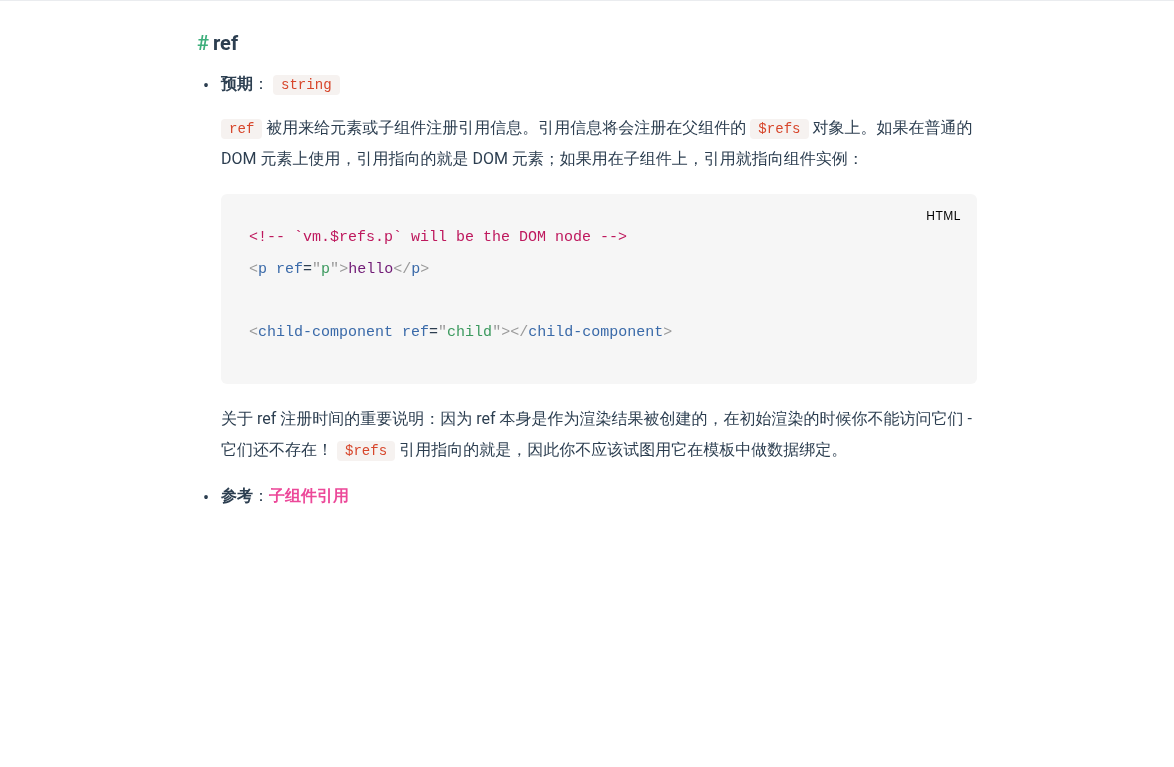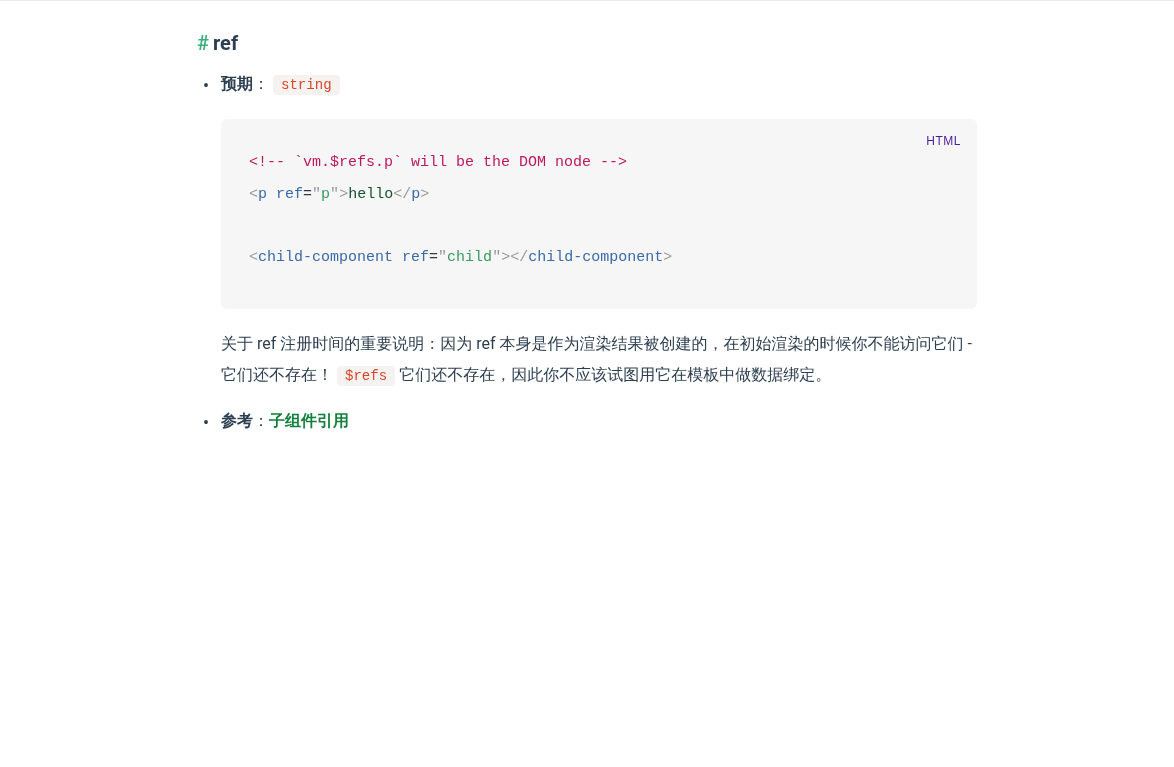--- a/index.html
+++ b/index.html
@@ -72,73 +72,76 @@
       font-family: "SFMono-Regular", Consolas, "Liberation Mono", Menlo, Courier, monospace;
       font-size: 15px;
       line-height: 2.1;
       color: #2c3e50;
     }
     .codeblock .lang-label {
       position: absolute;
       top: 10px;
       right: 16px;
       font-size: 12px;
-      color: #4c1d95;
+      color: #000000;
       font-family: -apple-system, sans-serif;
       letter-spacing: 0.5px;
       text-align: right;
     }
     .tok-comment { color: #be185d; }
     .tok-punct   { color: #9a9a9a; }
     .tok-tag     { color: #3a6aa9; }
     .tok-attr    { color: #3a6aa9; }
     .tok-eq      { color: #2c3e50; }
     .tok-string  { color: #3c9a5f; }
-    .tok-text    { color: #14532d; }
+    .tok-text    { color: #701a75; }
     .code-line   { white-space: pre; }
     .code-blank  { height: 2.1em; white-space: pre; }
     a.link {
-      color: #15803d;
+      color: #ec4899;
       font-weight: 600;
       text-decoration: none;
     }
   </style>
 </head>
 <body>
 
 <div class="content">
 
   <h2>
     <span class="header-anchor">#</span><span>ref</span>
   </h2>
 
   <ul>
     <li class="bullet-item">
       <p>
         <strong>预期</strong>：
         <code class="inline">string</code>
       </p>
 
+      <p>
+        <code class="inline">ref</code><span> 被用来给元素或子组件注册引用信息。引用信息将会注册在父组件的 </span><code class="inline">$refs</code><span> 对象上。如果在普通的 DOM 元素上使用，引用指向的就是 DOM 元素；如果用在子组件上，引用就指向组件实例：</span>
+      </p>
 
       <div class="codeblock">
         <span class="lang-label">HTML</span>
 
         <div class="code-line"><span class="tok-comment">&lt;!-- `vm.$refs.p` will be the DOM node --&gt;</span></div>
 
         <div class="code-line"><span class="tok-punct">&lt;</span><span class="tok-tag">p</span><span> </span><span class="tok-attr">ref</span><span class="tok-eq">=</span><span class="tok-punct">"</span><span class="tok-string">p</span><span class="tok-punct">"</span><span class="tok-punct">&gt;</span><span class="tok-text">hello</span><span class="tok-punct">&lt;/</span><span class="tok-tag">p</span><span class="tok-punct">&gt;</span></div>
 
         <div class="code-blank"> </div>
 
 
         <div class="code-line"><span class="tok-punct">&lt;</span><span class="tok-tag">child-component</span><span> </span><span class="tok-attr">ref</span><span class="tok-eq">=</span><span class="tok-punct">"</span><span class="tok-string">child</span><span class="tok-punct">"</span><span class="tok-punct">&gt;</span><span class="tok-punct">&lt;/</span><span class="tok-tag">child-component</span><span class="tok-punct">&gt;</span></div>
       </div>
 
 
       <p>
-        <span>关于 ref 注册时间的重要说明：因为 ref 本身是作为渲染结果被创建的，在初始渲染的时候你不能访问它们 - 它们还不存在！</span> <code class="inline">$refs</code><span> 它们还不存在，因此你不应该试图用它在模板中做数据绑定。</span>
+        <span>关于 ref 注册时间的重要说明：因为 ref 本身是作为渲染结果被创建的，在初始渲染的时候你不能访问它们 - 它们还不存在！</span> <code class="inline">$refs</code><span> 引用指向的就是，因此你不应该试图用它在模板中做数据绑定。</span>
       </p>
     </li>
 
     <li class="bullet-item">
       <strong>参考</strong>：<a href="#" class="link">子组件引用</a>
     </li>
   </ul>
 
 </div>
 

